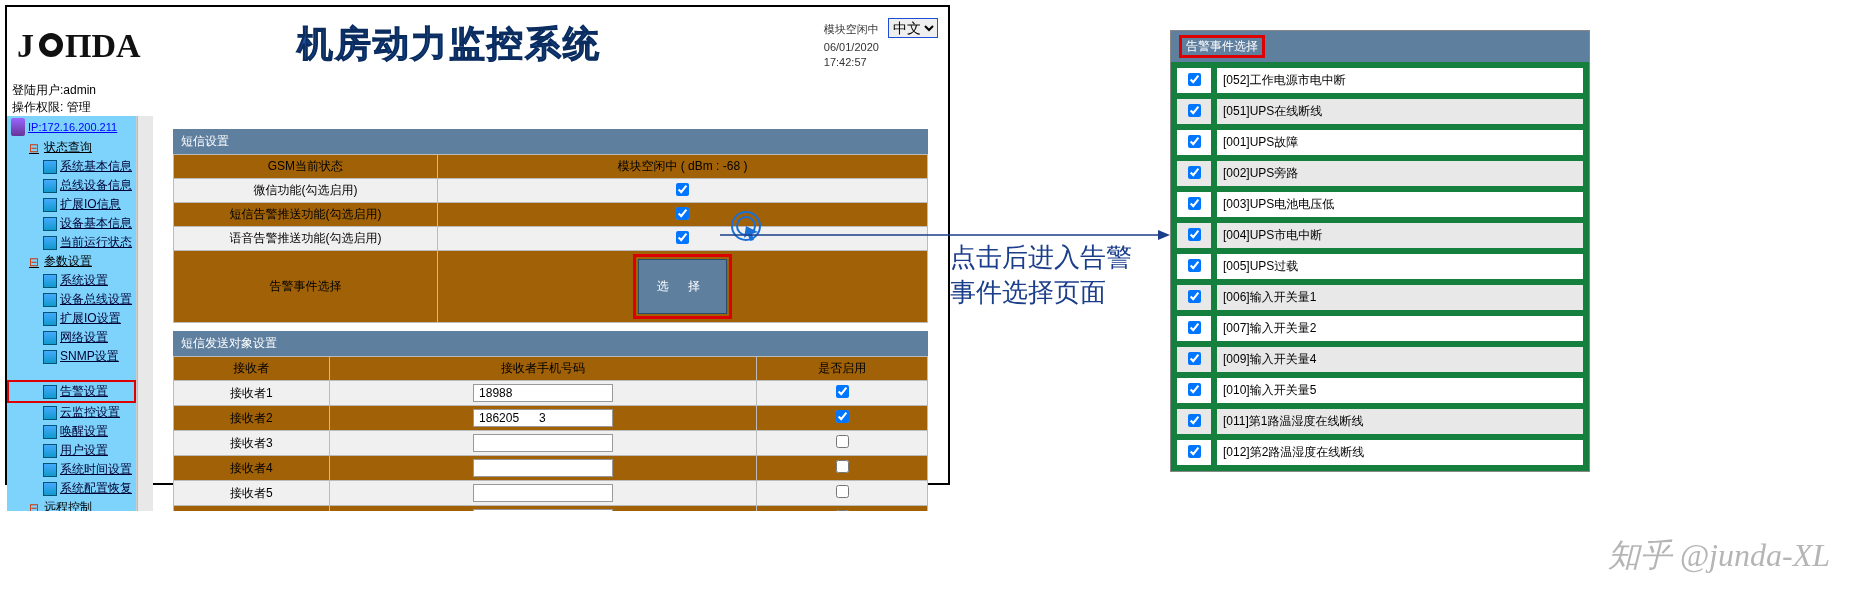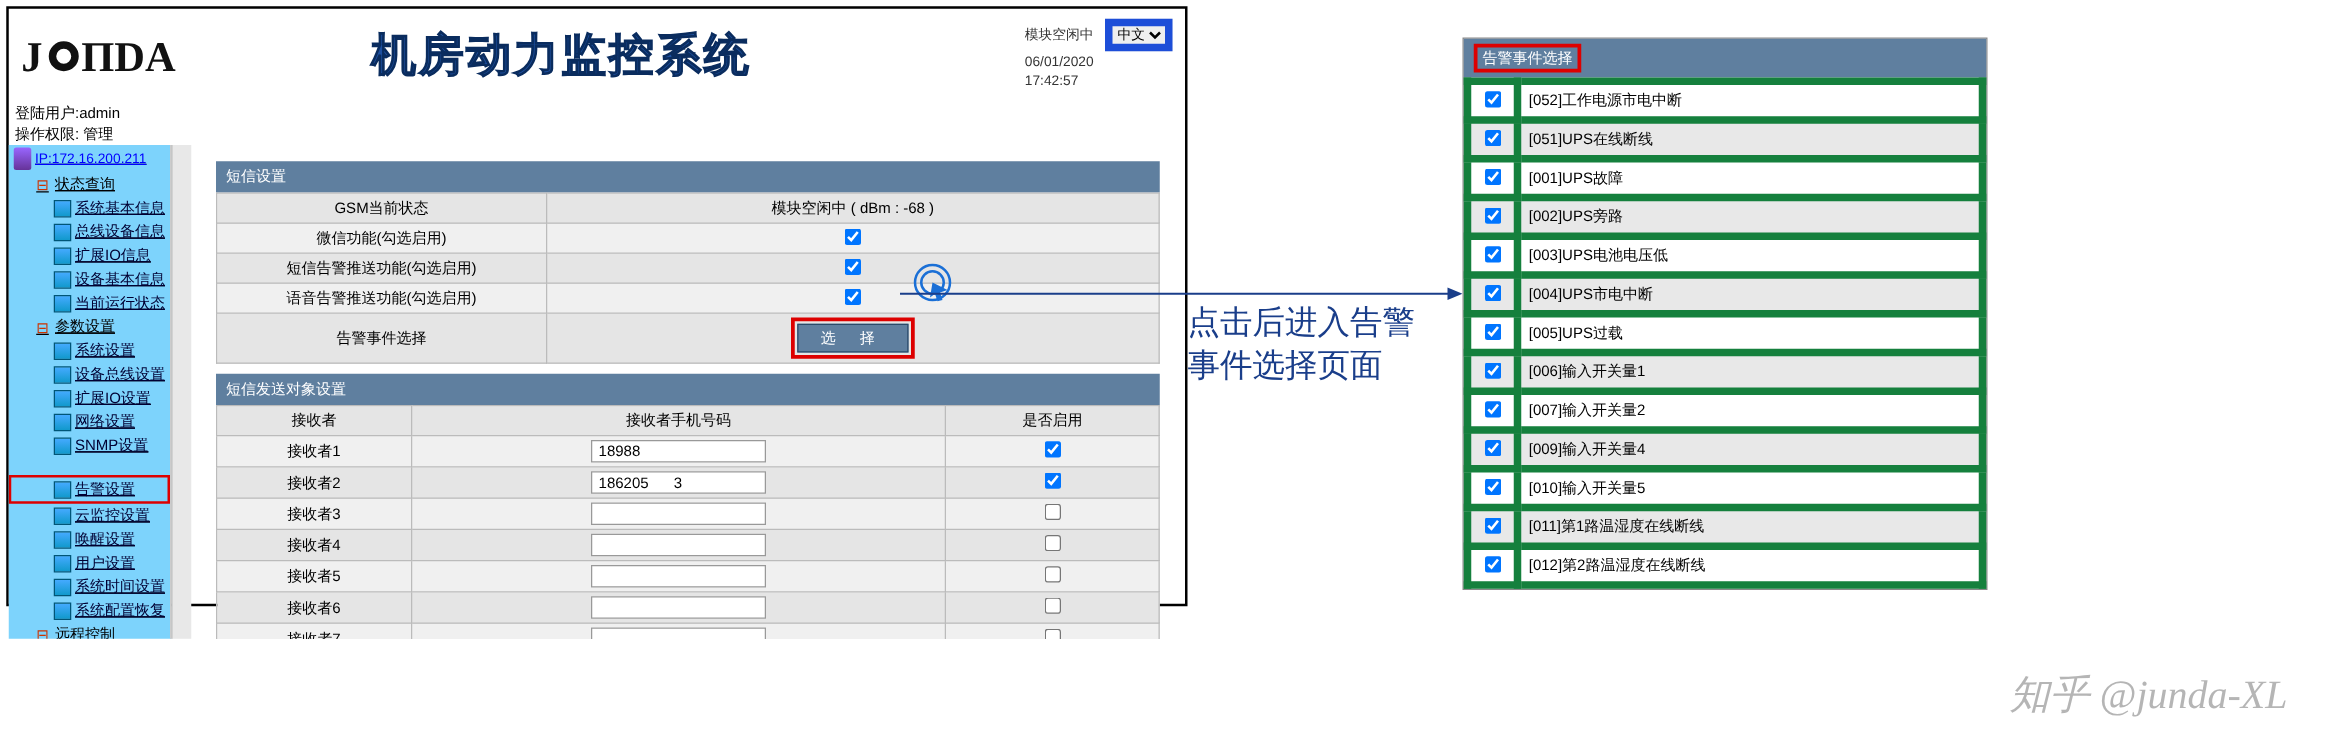--- a/index.html
+++ b/index.html
@@ -4,41 +4,41 @@
 <style>
 * { box-sizing: border-box; margin: 0; padding: 0; }
 body { font-family: "Microsoft YaHei", SimSun, sans-serif; font-size: 12px; background: #fff; width: 1860px; height: 598px; position: relative; }
 .main-panel { position: absolute; left: 5px; top: 5px; width: 945px; height: 480px; border: 2px solid #000; }
 .header { display: flex; align-items: center; padding: 5px 10px; height: 75px; }
 .logo { width: 220px; height: 50px; display: flex; align-items: center; }
 .logo svg { width: 200px; }
 .title { font-size: 36px; font-weight: bold; color: #1e50a0; -webkit-text-stroke: 1px #0a2c5e; letter-spacing: 2px; margin-left: 60px; }
 .header-right { margin-left: auto; font-size: 11px; color: #333; }
 .header-right .row { margin-bottom: 3px; }
-.lang-select { border: 6px solid #1d4ed8; font-size: 11px; text-align: right; }
+.lang-select { border: 1px solid #1d4ed8; font-size: 14px; text-align: right; }
 .user-info { font-size: 12px; color: #000; padding-left: 5px; }
 .body-area { display: flex; height: 395px; }
 .sidebar { width: 130px; border-right: 1px solid #ccc; overflow: hidden; background: #7dd3fc; text-decoration: underline; }
 .ip-link { color: #00f; text-decoration: underline; font-size: 11px; display: flex; align-items: center; padding: 2px 4px; }
 .tree-item { display: flex; align-items: center; padding: 1px 0 1px 20px; font-size: 12px; cursor: pointer; }
 .tree-item.l2 { padding-left: 36px; }
 .tree-item .ticon { width: 14px; height: 14px; margin-right: 3px; display: inline-flex; align-items: center; justify-content: center; }
 .tree-item.selected { border: 2px solid #d00; padding-left: 34px; margin-top: 14px; }
 .group-label { text-decoration: underline; color: #000; }
 .link-label { text-decoration: underline; color: #003; }
 .doc-icon::before { content: ""; display: inline-block; width: 12px; height: 12px; background: linear-gradient(#4af, #19c); border: 1px solid #057; }
 .folder-open { color: #c30; }
 .scrollbar-v { width: 16px; background: #e8e8e8; border-left: 1px solid #bbb; }
 .content { flex: 1; padding: 5px 20px; overflow: auto; }
 .section-header { background: #5f7f9f; color: #ffffff; padding: 4px 8px; font-size: 12px; margin-top: 8px; }
 table.cfg { width: 100%; border-collapse: collapse; }
-table.cfg td { border: 1px solid #bbb; padding: 3px 6px; text-align: center; font-size: 12px; background: #e5e5e5; }
+table.cfg td { border: 1px solid #bbb; padding: 3px 6px; text-align: center; font-size: 12px; background: #a16207; }
 table.cfg tr:nth-child(even) td { background: #f0f0f0; }
 table.cfg td.left { text-align: center; width: 35%; }
-.select-btn { background: #5f7f9f; color: #fff; border: 1px solid #2a4a6a; padding: 2px 18px; font-size: 12px; cursor: pointer; letter-spacing: 8px; }
+.select-btn { background: #5f7f9f; color: #fff; border: 1px solid #2a4a6a; padding: 18px 18px; font-size: 12px; cursor: pointer; letter-spacing: 8px; }
 .select-btn-wrap { border: 3px solid #d00; display: inline-block; padding: 2px; }
 .phone-input { width: 140px; border: 1px solid #999; padding: 1px 5px; font-size: 12px; }
 .annotation { position: absolute; left: 950px; top: 240px; font-size: 26px; color: #1a3e8a; font-family: "KaiTi", serif; }
 .arrow { position: absolute; left: 720px; top: 225px; width: 450px; height: 20px; }
 .arrow-line { stroke: #1a3e8a; stroke-width: 1.5; fill: none; }
 .arrow-head { fill: #1a3e8a; }
 .right-panel { position: absolute; left: 1170px; top: 30px; width: 420px; border: 1px solid #888; }
 .right-header { background: #5f7f9f; color: #fff; padding: 4px 8px; font-size: 12px; }
 .right-header-box { border: 3px solid #d00; display: inline-block; padding: 0px 4px; }
 table.alarm { width: 100%; border-collapse: collapse; }

